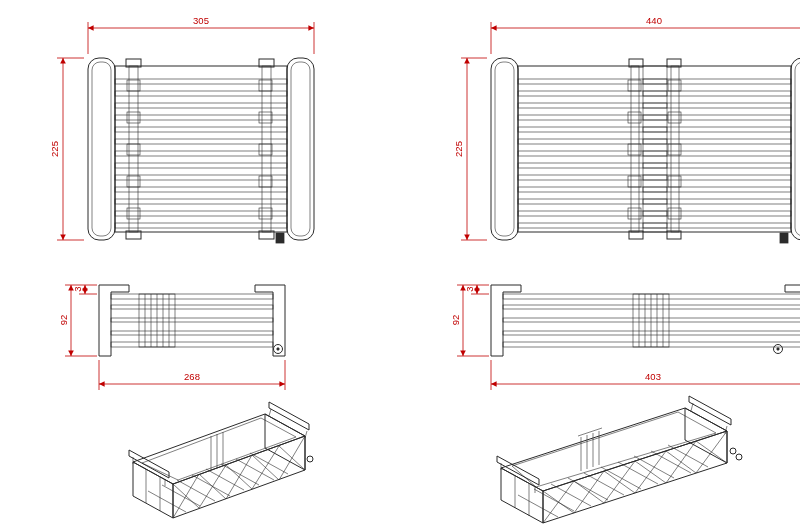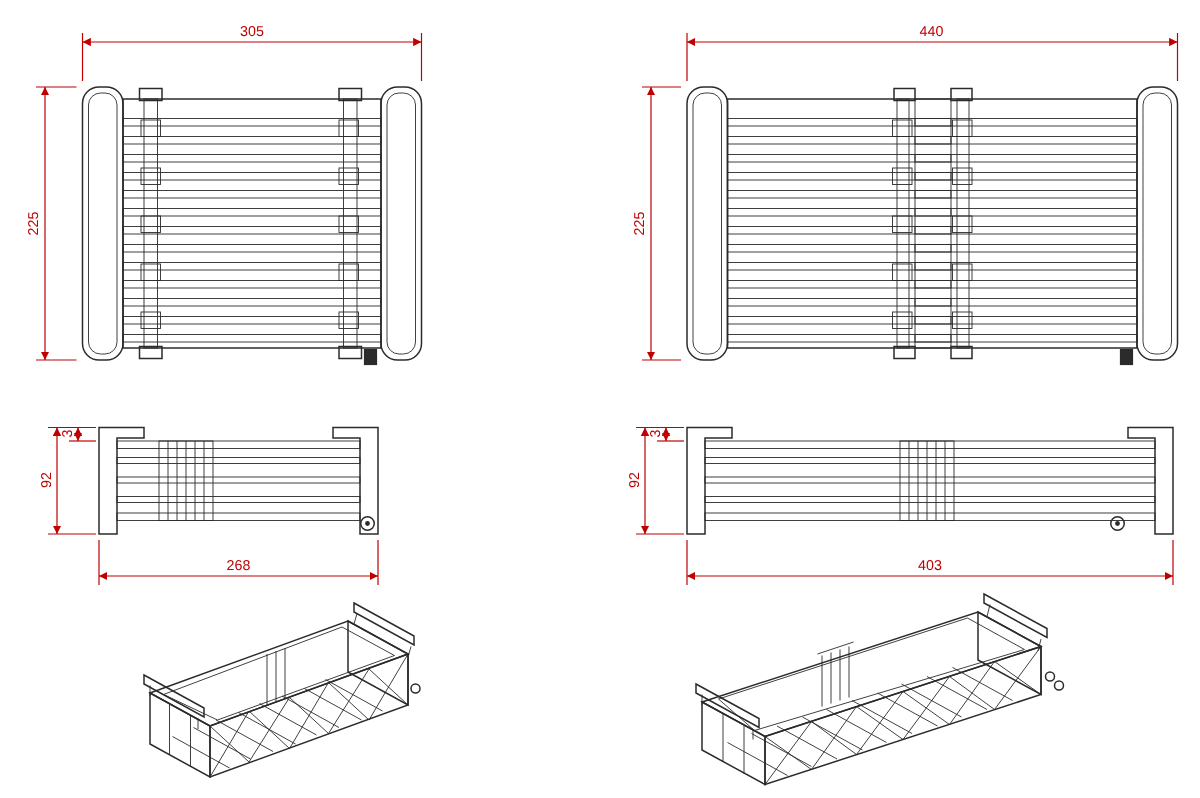--- a/index.html
+++ b/index.html
@@ -2,21 +2,21 @@
 <html style="--color-dimension: #c00000; --color-line: #2b2b2b; --color-background: #ffffff;"><head>
 <meta charset="utf-8">
 <style>
   html,body { margin:0; padding:0; }
   body {
     width:800px; height:532px;
     background: var(--color-background, #ffffff);
     font-family: "Liberation Sans", sans-serif;
     overflow:hidden;
   }
-  .canvas { position:relative; width:724px; height:532px; }
+  .canvas { position:relative; width:724px; height:532px;margin-left:33px; }
   svg { display:block; }
   .ln     { stroke: var(--color-line, #2b2b2b); stroke-width:1;   fill:none; }
   .lnthin { stroke: var(--color-line, #2b2b2b); stroke-width:0.6; fill:none; }
   .lnfill { stroke: var(--color-line, #2b2b2b); stroke-width:0.8; fill: var(--color-line, #2b2b2b); }
   .dim    { stroke: var(--color-dimension, #c00000); stroke-width:0.8; fill:none; }
   .dimtext{
     fill: var(--color-dimension, #c00000);
     font: 9.5px "Liberation Sans", sans-serif;
     text-anchor: middle;
   }

